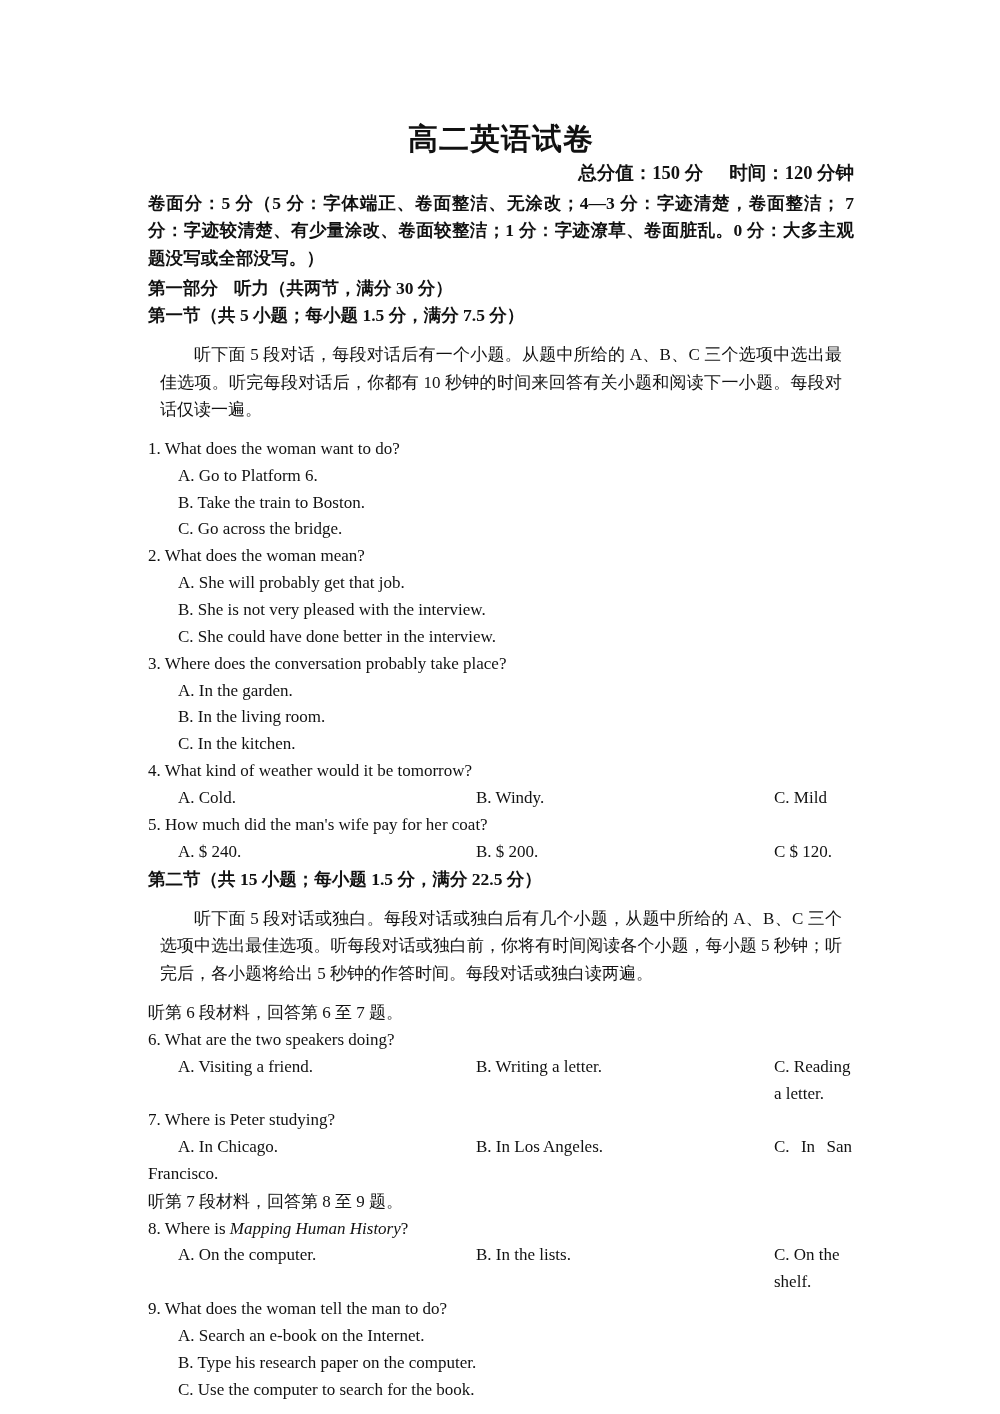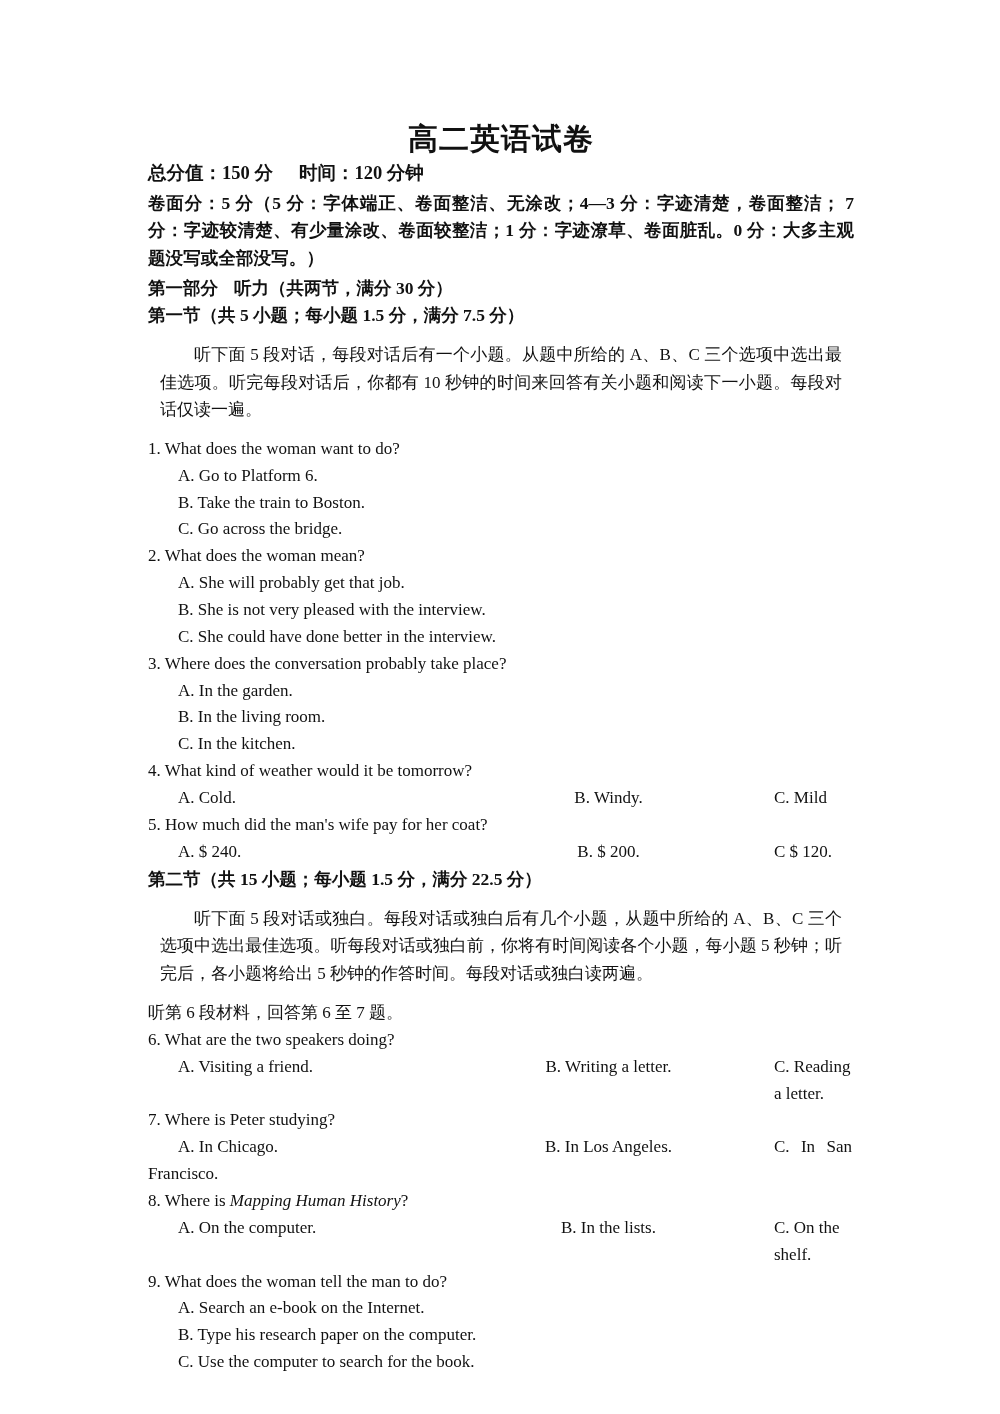--- a/index.html
+++ b/index.html
@@ -33,21 +33,21 @@
   .doc-title {
     text-align: center;
     font-size: 30px;
     font-weight: bold;
     line-height: 1.28;
     letter-spacing: 1px;
     margin: 0 0 2px 0;
     font-family: "Liberation Serif", "DejaVu Serif", serif;
   }
   .doc-subtitle {
-    text-align: left;
+    text-align: right;
     font-size: 18.5px;
     font-weight: bold;
     line-height: 1.5;
     margin: 0 0 2px 0;
   }
   .doc-subtitle .gap {
     display: inline-block;
     width: 26px;
   }
 
@@ -107,21 +107,21 @@
   .opt-row {
     font-size: 17px;
     line-height: 1.58;
     margin: 0;
     padding-left: 30px;
     display: flex;
     width: 676px;
     gap: 33px;
   }
   .opt-row .c1 { width: 265px; flex: 0 0 265px; }
-  .opt-row .c2 { width: 265px; flex: 0 0 265px; text-align: center; }
+  .opt-row .c2 { width: 265px; flex: 0 0 265px; }
   .opt-row .c3 { flex: 1 1 auto; }
 
   .opt-row.justified .c3 {
     display: flex;
     justify-content: space-between;
     padding-right: 2px;
   }
 
   .wrap-tail {
     font-size: 17px;
@@ -201,20 +201,21 @@
       <span class="c1">A. In Chicago.</span>
       <span class="c2">B. In Los Angeles.</span>
       <span class="c3">
           <span>C.</span>
           <span>In</span>
           <span>San</span>
         </span>
     </div>
     <p class="wrap-tail">Francisco.</p>
 
+    <p class="note">听第 7 段材料，回答第 8 至 9 题。</p>
 
     <p class="q"><span>8.</span> <span>Where is </span><em class="title-italic">Mapping Human History</em><span>?</span></p>
     <div class="opt-row">
       <span class="c1">A. On the computer.</span>
       <span class="c2">B. In the lists.</span>
       <span class="c3">C. On the shelf.</span>
     </div>
 
     <p class="q"><span>9.</span> <span>What does the woman tell the man to do?</span></p>
     <p class="opt">A. Search an e-book on the Internet.</p>

